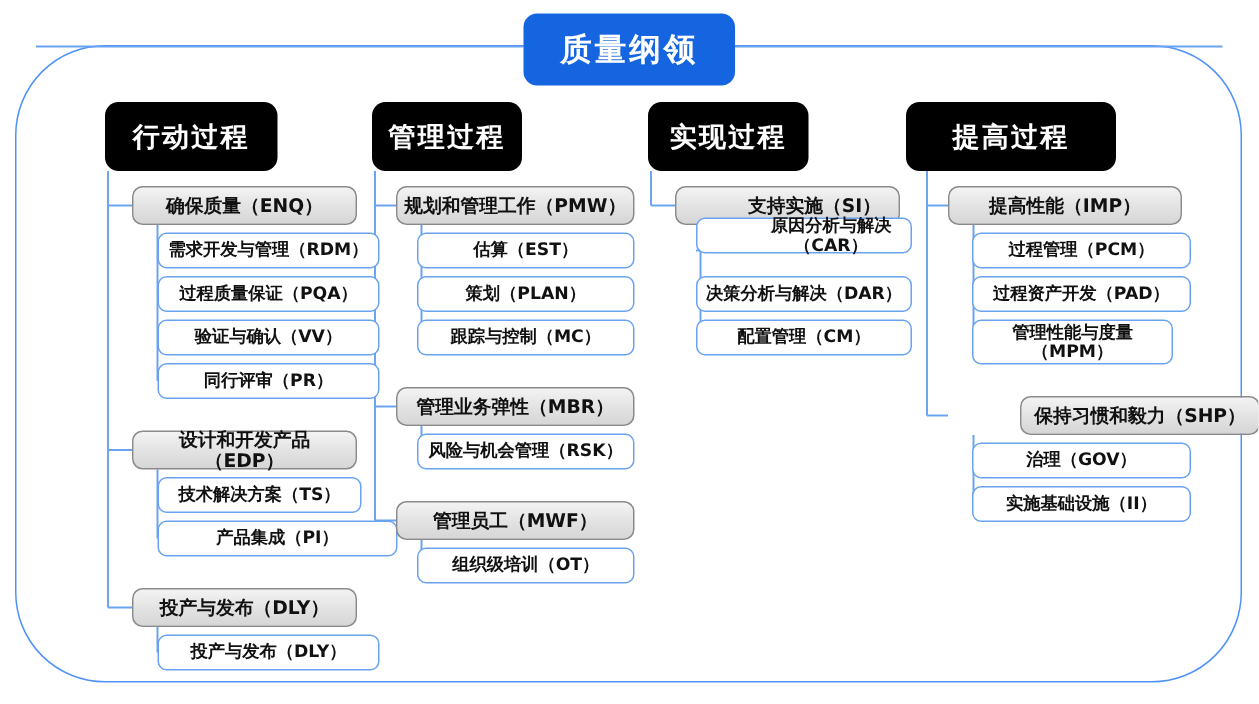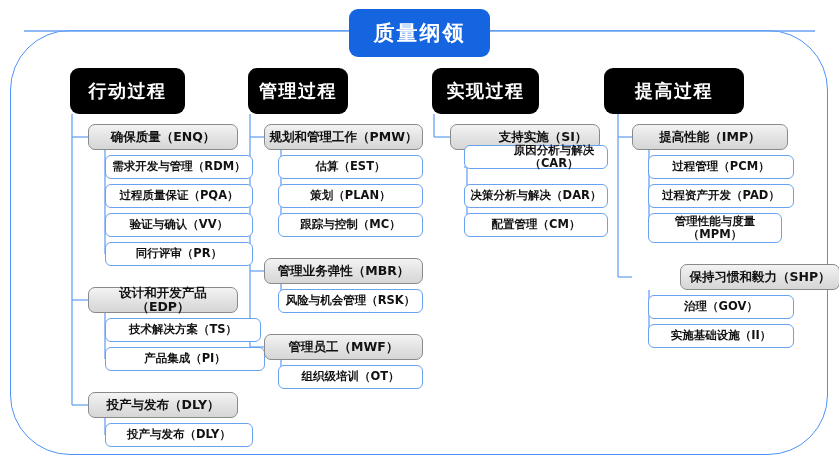--- a/index.html
+++ b/index.html
@@ -178,21 +178,21 @@
       </div>
       <div class="leaf-box" style="left: 105px; top: 213px; width: 148px;">
         <span>验证与确认（VV）</span>
       </div>
       <div class="leaf-box" style="left: 105px; top: 242px; width: 148px;">
         <span>同行评审（PR）</span>
       </div>
       <div class="l2-box" style="left: 88px; top: 287px; width: 150px;">
         <span>设计和开发产品（EDP）</span>
       </div>
-      <div class="leaf-box" style="left: 105px; top: 318px; width: 156px;">
+      <div class="leaf-box" style="left: 105px; top: 318px; width: 136px;">
         <span>技术解决方案（TS）</span>
       </div>
       <div class="leaf-box" style="left: 105px; top: 347px; width: 160px;">
         <span>产品集成（PI）</span>
       </div>
       <div class="l2-box" style="left: 88px; top: 392px; width: 150px;">
         <span>投产与发布（DLY）</span>
       </div>
       <div class="leaf-box" style="left: 105px; top: 423px; width: 148px;">
         <span>投产与发布（DLY）</span>

